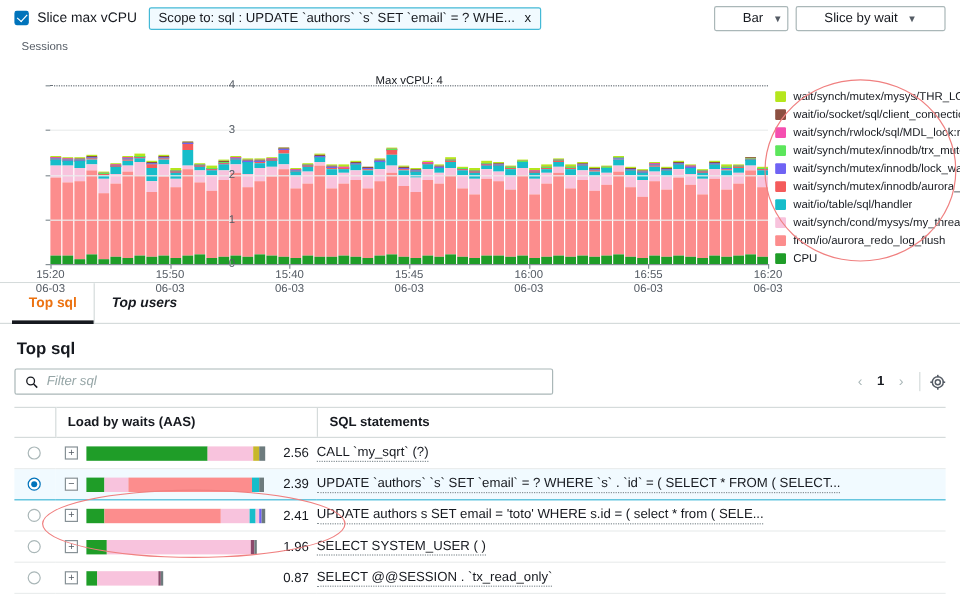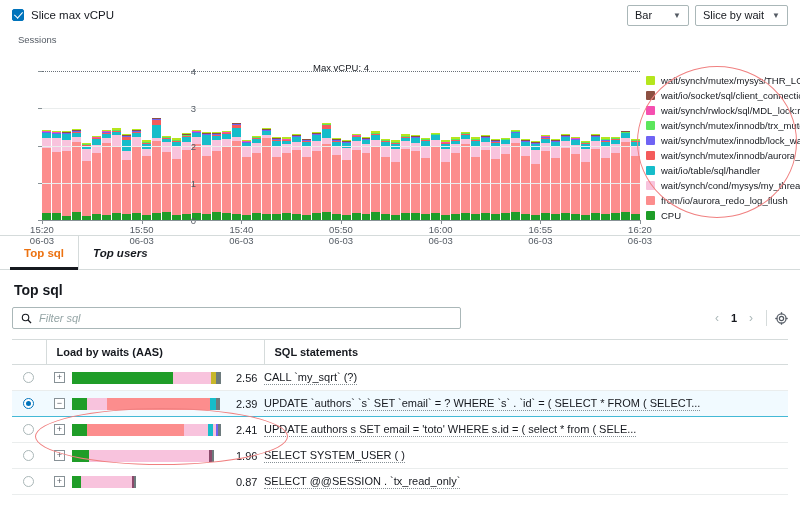--- a/index.html
+++ b/index.html
@@ -59,21 +59,21 @@
   .top-right {
     margin-left: auto;
     display: flex; align-items: center; gap: 6px;
   }
   .dd {
     border: 1px solid #aab7b8;
     border-radius: 2px;
     background: #fff;
     height: 21px;
     display: flex; align-items: center;
-    padding: 0 7px;
+    padding: 0 23px;
     font-size: 11px;
     color: #16191f;
     gap: 8px;
     white-space: nowrap;
   }
   .dd.w1 { width: 62px; justify-content: space-between; }
   .caret { font-size: 8px; color: #545b64; }
 
   
   .chart-area {
@@ -270,20 +270,24 @@
 </style>
 </head>
 <body>
 
 <div class="topbar">
   <label class="chk-wrap">
     <span class="chkbox"></span>
     <span class="chk-label">Slice max vCPU</span>
   </label>
 
+  <div class="scope-pill">
+    <span>Scope to: sql : UPDATE `authors` `s` SET `email` = ? WHE...</span>
+    <span class="scope-x">x</span>
+  </div>
 
   <div class="top-right">
     <div class="dd w1">
       <span>Bar</span>
       <span class="caret">▼</span>
     </div>
     <div class="dd">
       <span>Slice by wait</span>
       <span class="caret">▼</span>
     </div>
@@ -1046,21 +1050,21 @@
         <div>15:50</div>
         <div>06-03</div>
       </div>
       <div class="xtickmark" style="left: 141.667px;"></div>
       <div class="xtick" style="left: 241.333px;">
         <div>15:40</div>
         <div>06-03</div>
       </div>
       <div class="xtickmark" style="left: 241.333px;"></div>
       <div class="xtick" style="left: 341px;">
-        <div>05:50</div>
+        <div>15:45</div>
         <div>06-03</div>
       </div>
       <div class="xtickmark" style="left: 341px;"></div>
       <div class="xtick" style="left: 440.667px;">
         <div>16:00</div>
         <div>06-03</div>
       </div>
       <div class="xtickmark" style="left: 440.667px;"></div>
       <div class="xtick" style="left: 540.333px;">
         <div>16:55</div>

